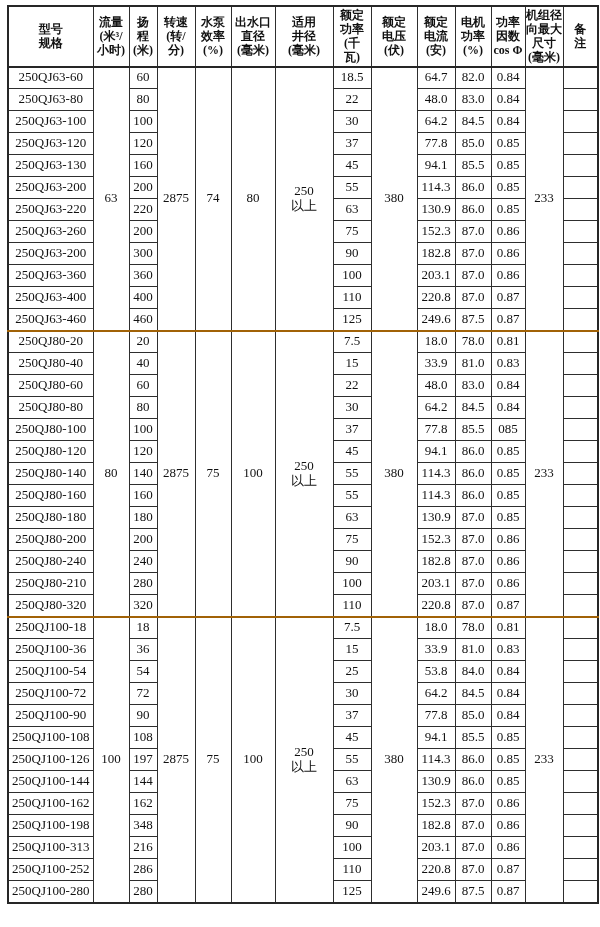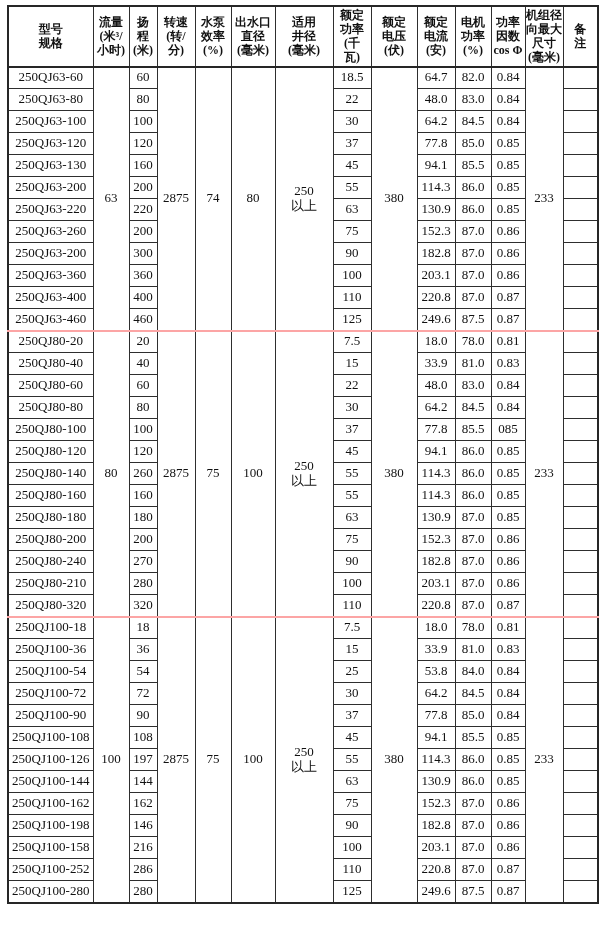--- a/index.html
+++ b/index.html
@@ -32,21 +32,21 @@
     padding: 1px 0;
     border-bottom: 2px solid #262626;
   }
   table.spec td {
     height: 22px;
     font-size: 13px;
     line-height: 1.15;
     padding: 0 1px;
     white-space: pre-line;
   }
-  table.spec tr.block-start td { border-top: 2px solid #fca5a5; margin-top: 39px; }
+  table.spec tr.block-start td { border-top: 2px solid #a16207; margin-top: 39px; }
   td.model { font-size: 13px; }
   td.well { line-height: 1.9; }
 </style>
 </head>
 <body>
 
 <div class="page">
   <table class="spec">
     <colgroup>
       <col style="width:85px">
@@ -284,21 +284,21 @@
           <td class="model">250QJ80-120</td>
           <td>120</td>
           <td>45</td>
           <td>94.1</td>
           <td>86.0</td>
           <td>0.85</td>
           <td></td>
         </tr>
         <tr>
           <td class="model">250QJ80-140</td>
-          <td>260</td>
+          <td>140</td>
           <td>55</td>
           <td>114.3</td>
           <td>86.0</td>
           <td>0.85</td>
           <td></td>
         </tr>
         <tr>
           <td class="model">250QJ80-160</td>
           <td>160</td>
           <td>55</td>
@@ -320,21 +320,21 @@
           <td class="model">250QJ80-200</td>
           <td>200</td>
           <td>75</td>
           <td>152.3</td>
           <td>87.0</td>
           <td>0.86</td>
           <td></td>
         </tr>
         <tr>
           <td class="model">250QJ80-240</td>
-          <td>270</td>
+          <td>240</td>
           <td>90</td>
           <td>182.8</td>
           <td>87.0</td>
           <td>0.86</td>
           <td></td>
         </tr>
         <tr>
           <td class="model">250QJ80-210</td>
           <td>280</td>
           <td>100</td>
@@ -436,29 +436,29 @@
           <td class="model">250QJ100-162</td>
           <td>162</td>
           <td>75</td>
           <td>152.3</td>
           <td>87.0</td>
           <td>0.86</td>
           <td></td>
         </tr>
         <tr>
           <td class="model">250QJ100-198</td>
-          <td>146</td>
+          <td>348</td>
           <td>90</td>
           <td>182.8</td>
           <td>87.0</td>
           <td>0.86</td>
           <td></td>
         </tr>
         <tr>
-          <td class="model">250QJ100-158</td>
+          <td class="model">250QJ100-313</td>
           <td>216</td>
           <td>100</td>
           <td>203.1</td>
           <td>87.0</td>
           <td>0.86</td>
           <td></td>
         </tr>
         <tr>
           <td class="model">250QJ100-252</td>
           <td>286</td>

